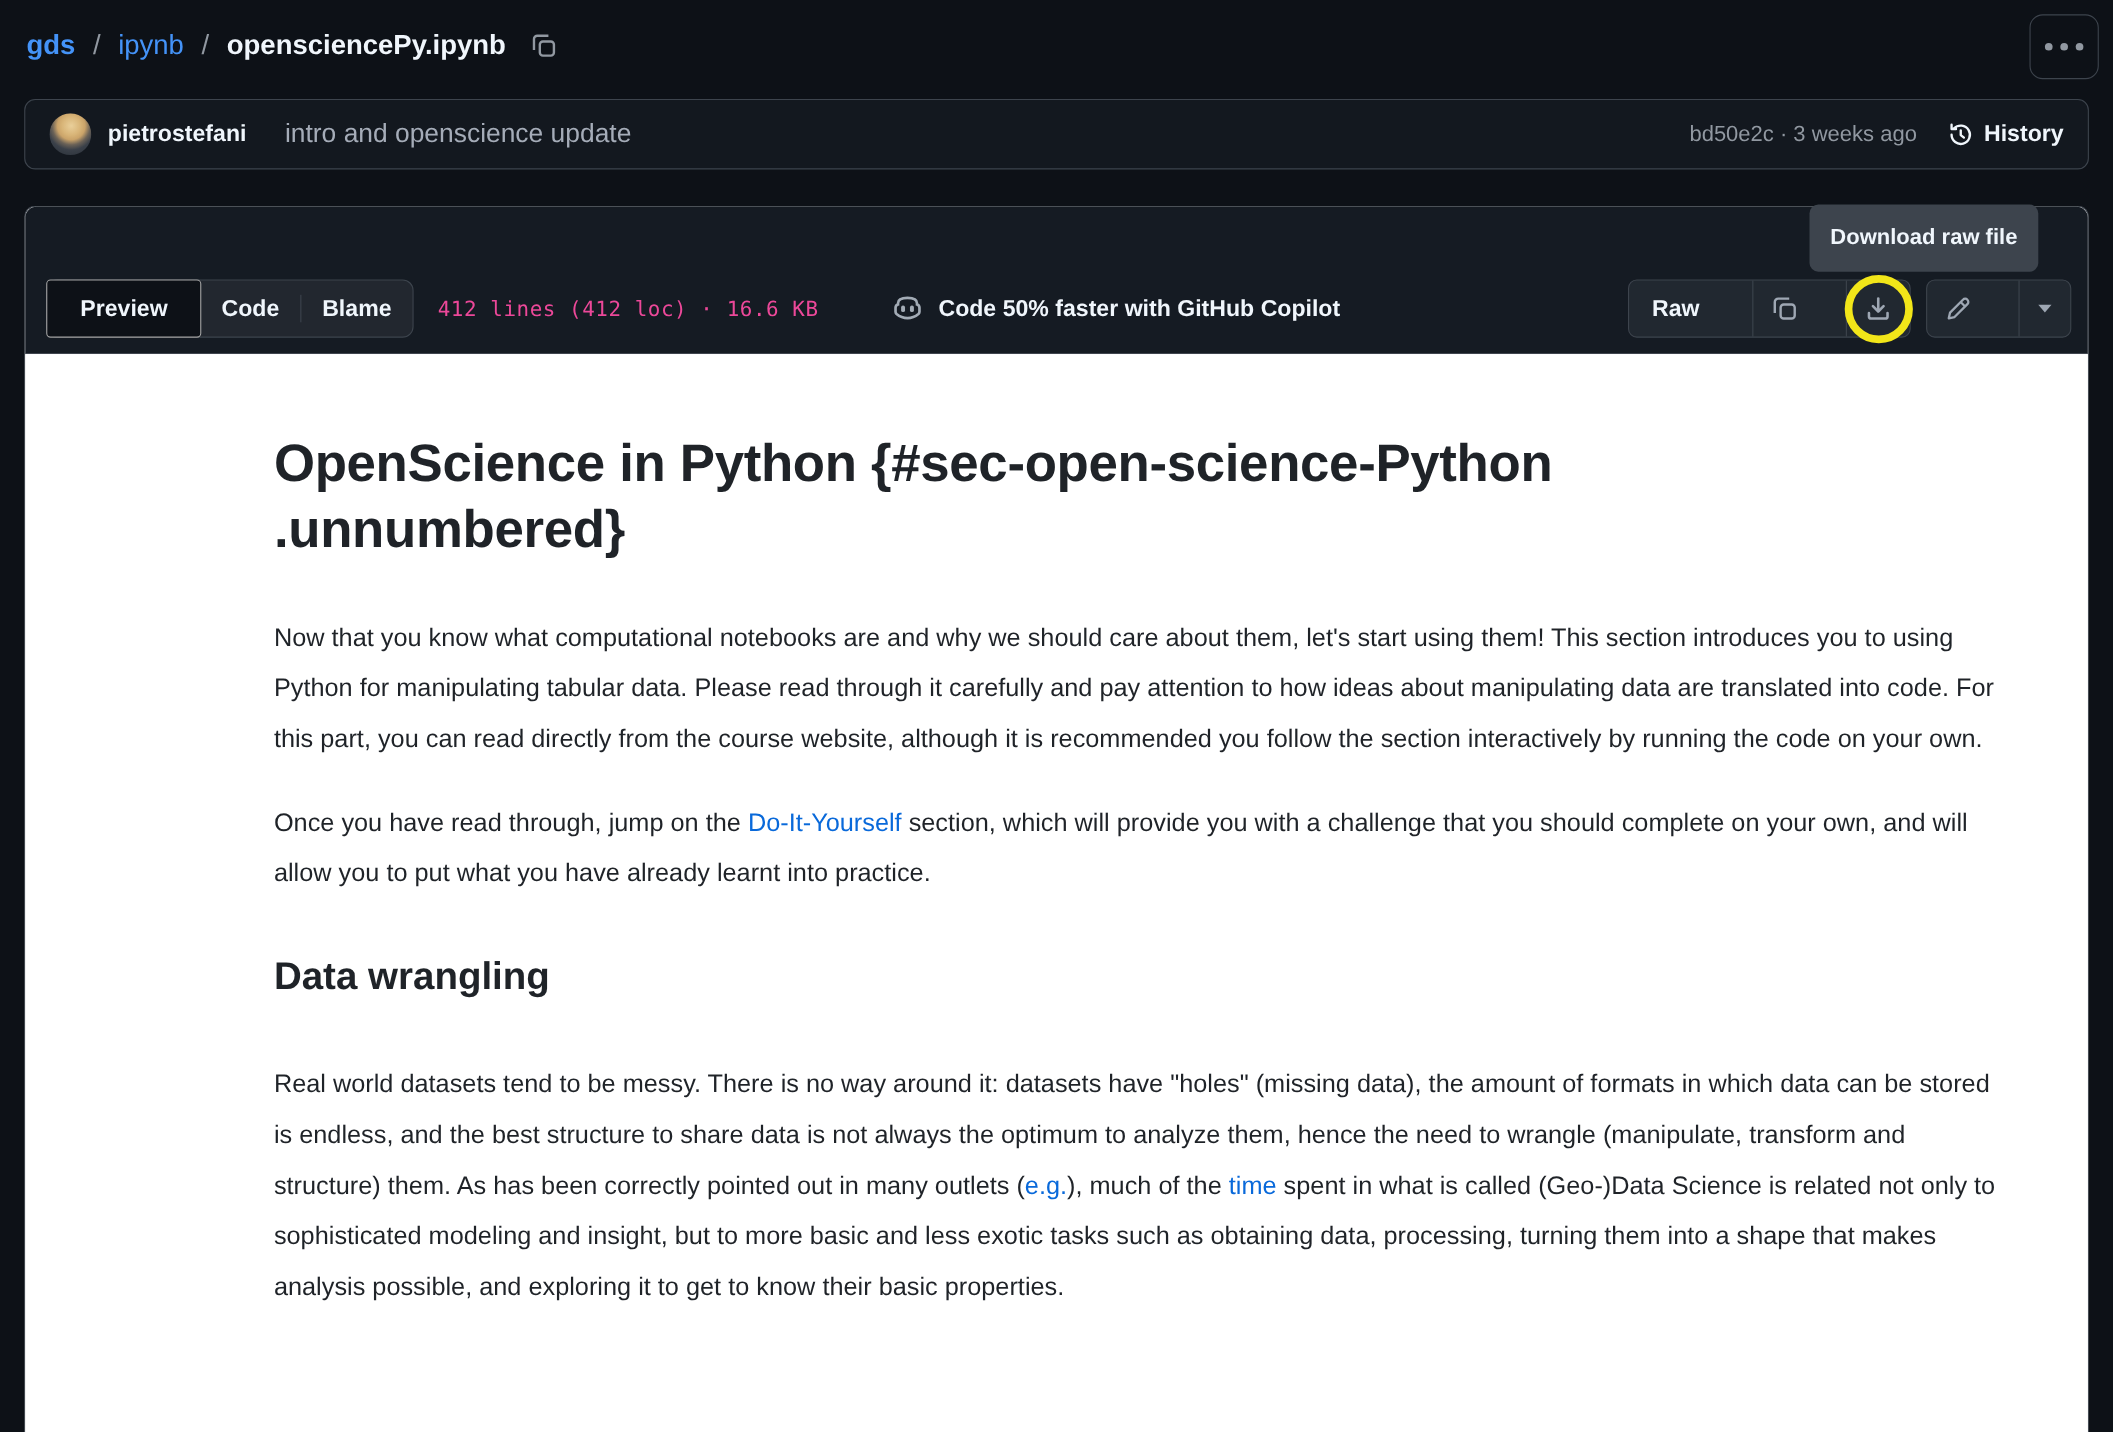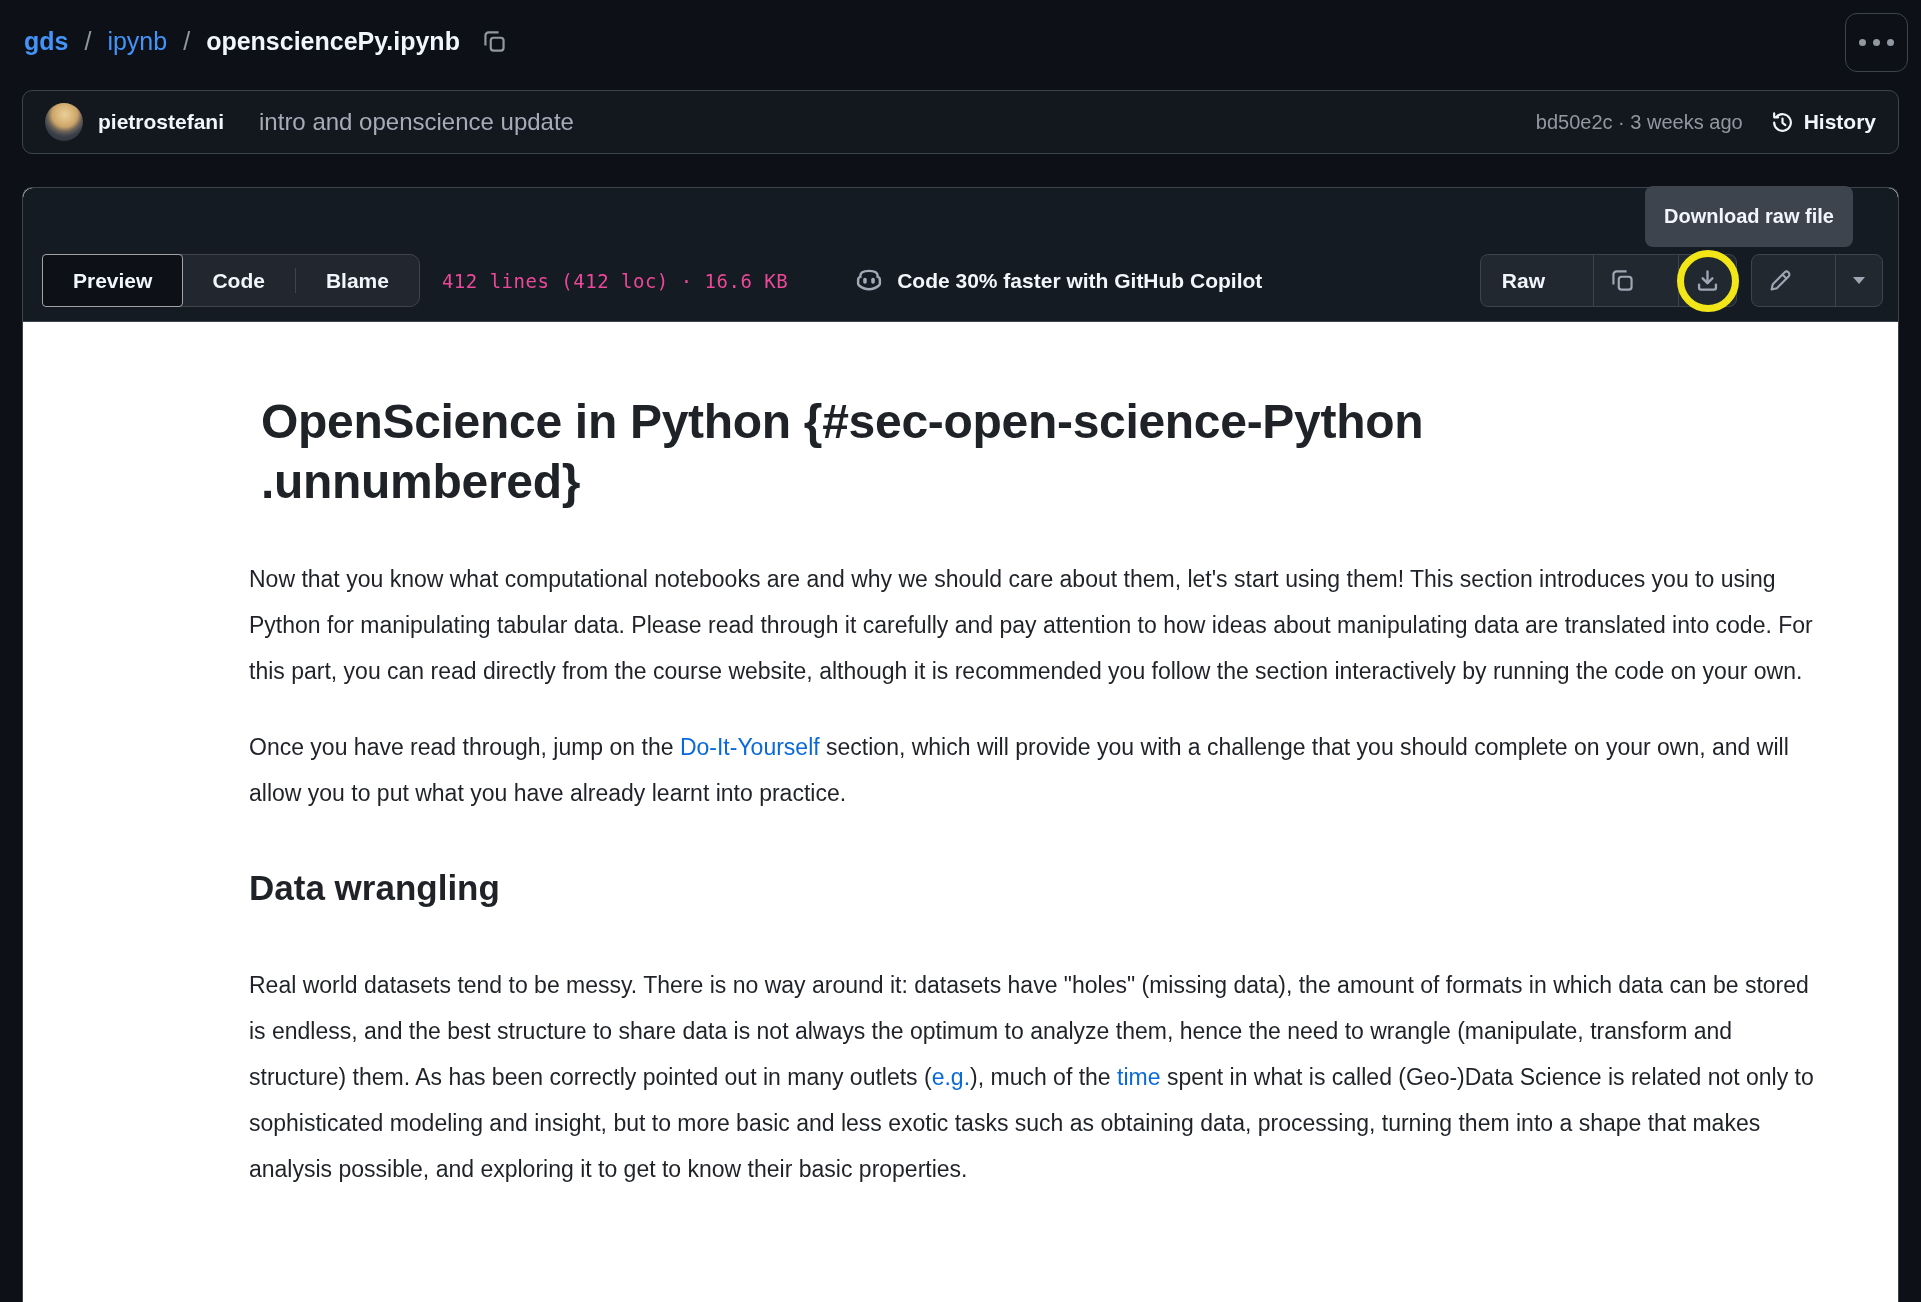--- a/index.html
+++ b/index.html
@@ -42,40 +42,40 @@
 
   
   .main-panel { position:absolute; top:187px; left:22px; right:22px; bottom:0;
     border:1px solid #3d444d; border-bottom:none; border-radius:10px 10px 0 0;
     background:#ffffff; display:flex; flex-direction:column; }
   .panel-header { background:#151b23; border-bottom:1px solid #3d444d; border-radius:10px 10px 0 0;
     padding:66px 15px 14px 15px; display:flex; align-items:center; }
 
   .tab-group { display:flex; align-items:stretch; height:53px; border:1px solid #3d444d; border-radius:10px;
     background:#22272f; margin-left:4px; }
-  .tab { padding:0 30px; display:flex; align-items:center; font-size:21px; font-weight:600; color:#f0f6fc; cursor:pointer; }
+  .tab { padding:0 19px; display:flex; align-items:center; font-size:21px; font-weight:600; color:#f0f6fc; cursor:pointer; }
   .tab.active { background:#0d1117; border:1px solid #a3a3a3; border-radius:4px; margin:-1px; font-weight:700; padding:0 30px; }
   .tab-sep { width:1px; background:#3d444d; margin:13px 0; }
 
   .file-meta { font-family:"DejaVu Sans Mono","Liberation Mono",monospace; font-size:19px; color:#ec4899; margin-left:22px; letter-spacing:0.5px; }
 
   .copilot { display:flex; align-items:center; gap:13px; margin-left:66px; font-size:21px; font-weight:700; color:#f0f6fc; cursor:pointer; }
 
   .header-actions { margin-left:auto; display:flex; gap:14px; }
   .btn-group { display:flex; height:53px; border:1px solid #3d444d; border-radius:8px; background:#212830;gap:27px; }
   .btn { display:flex; align-items:center; justify-content:center; color:#f0f6fc;
     font-size:21px; font-weight:700; padding:0 21px; cursor:pointer; position:relative; }
   .btn + .btn { border-left:1px solid #3d444d; }
   .btn.icon-btn { padding:0 16px; }
   .highlight-ring { position:absolute; left:50%; top:50%; transform:translate(-50%,-50%);
     width:62px; height:62px; border:7px solid #f2e619; border-radius:50%; pointer-events:none; z-index:8; }
 
   
   .markdown { flex:1; background:#ffffff; color:#1f2328; padding:70px 70px 0 226px; overflow:hidden; }
-  .markdown h1 { font-size:48px; line-height:60px; font-weight:700; margin:0 0 44px 12px; max-width:1450px; letter-spacing:-0.3px; }
+  .markdown h1 { font-size:48px; line-height:60px; font-weight:700; margin:0 0 44px 0; max-width:1450px; letter-spacing:-0.3px; }
   .markdown h2 { font-size:35px; line-height:44px; font-weight:700; margin:50px 0 52px 0; }
   .markdown p { font-size:23px; line-height:46px; margin:0 0 30px 0; max-width:1608px; }
   .markdown a { color:#0969da; text-decoration:none; cursor:pointer; }
 
   svg { display:block; }
 </style>
 </head>
 <body>
 
 <div class="breadcrumb">
@@ -128,21 +128,21 @@
     </div>
 
     <span class="file-meta">412 lines (412 loc) · 16.6 KB</span>
 
     <span class="copilot">
       <svg width="30" height="30" viewBox="0 0 16 16" fill="none">
         <path d="M3.4 5.2c0-1.7 1.5-2.6 4.6-2.6s4.6.9 4.6 2.6v.6c.8.2 1.2.8 1.2 1.6v1.9c0 .4-.2.8-.5 1.1-1.3 1.1-3.2 2-5.3 2s-4-.9-5.3-2c-.3-.3-.5-.7-.5-1.1V7.4c0-.8.4-1.4 1.2-1.6z" stroke="#a2abb5" stroke-width="1.3"></path>
         <rect x="4.9" y="6.3" width="1.9" height="3.1" rx="0.9" fill="#a2abb5"></rect>
         <rect x="9.2" y="6.3" width="1.9" height="3.1" rx="0.9" fill="#a2abb5"></rect>
       </svg>
-      <span>Code 30% faster with GitHub Copilot</span>
+      <span>Code 50% faster with GitHub Copilot</span>
     </span>
 
     <div class="header-actions">
       <div class="btn-group">
         <div class="btn">Raw</div>
         <div class="btn icon-btn">
           <svg width="25" height="25" viewBox="0 0 16 16" fill="none" stroke="#9ea7b3" stroke-width="1.4">
             <rect x="5.6" y="5.6" width="8.2" height="8.2" rx="1.8"></rect>
             <path d="M10.6 2.2H4.2a2 2 0 0 0-2 2v6.4"></path>
           </svg>

